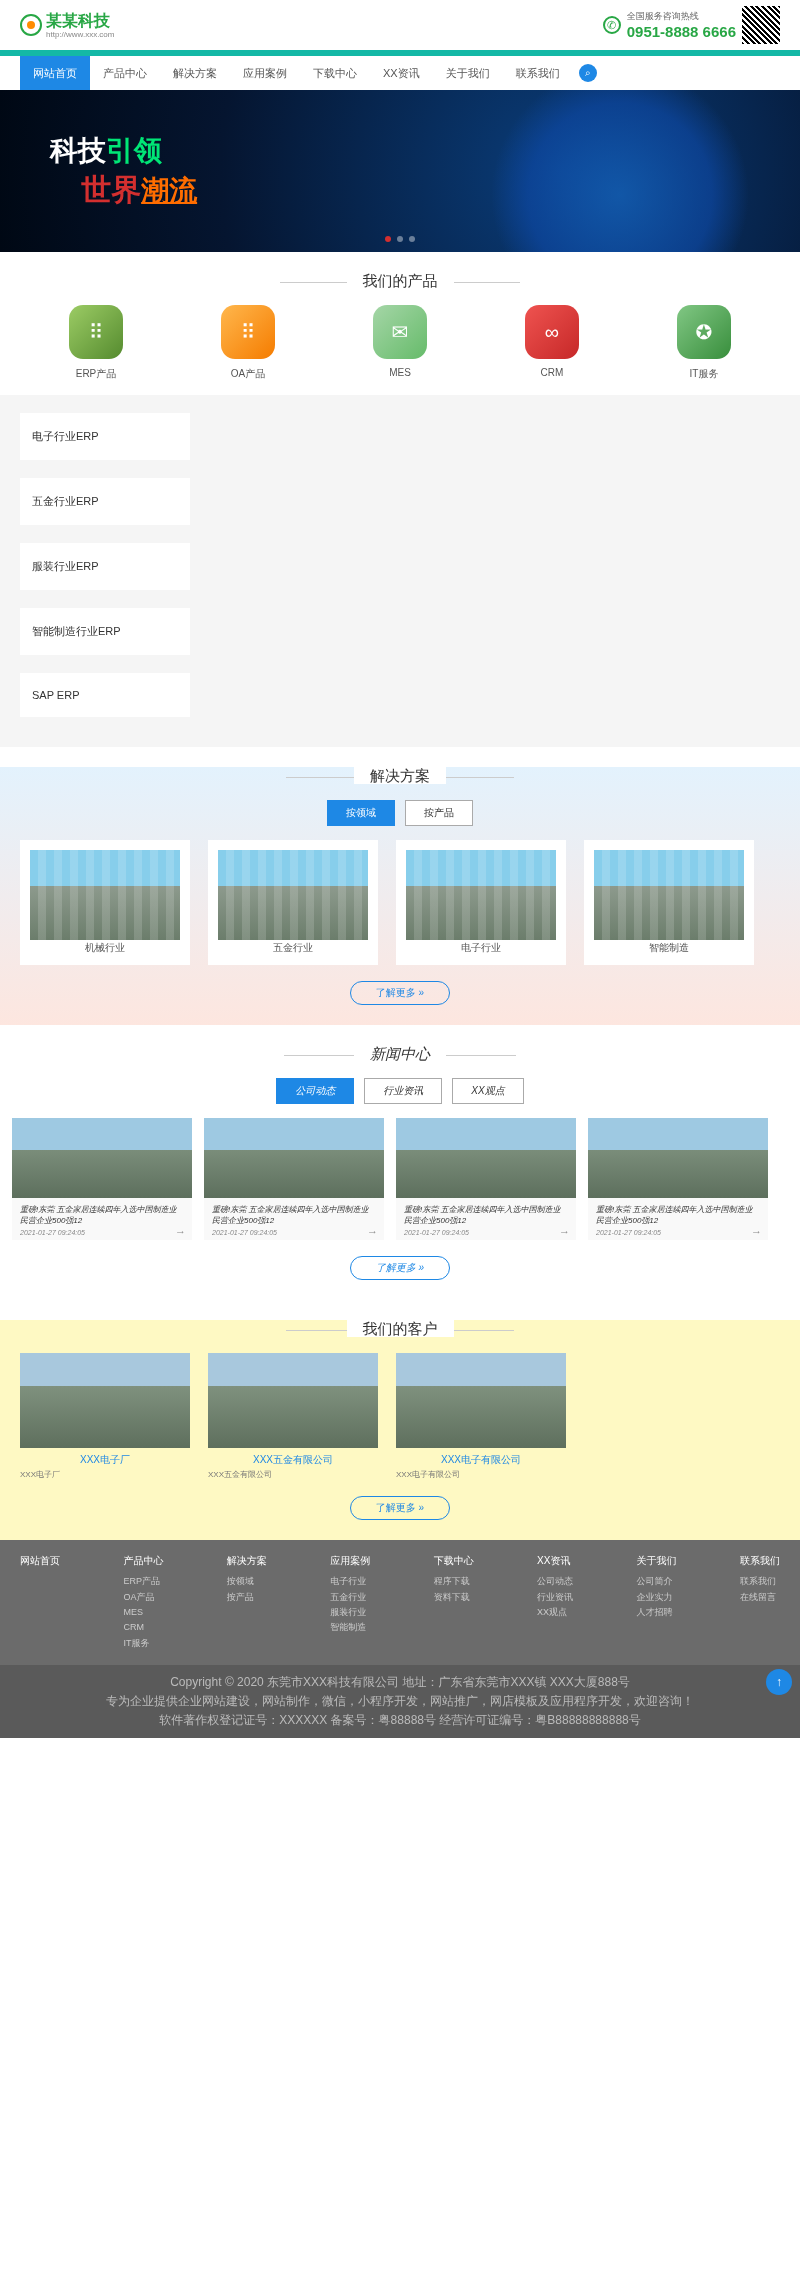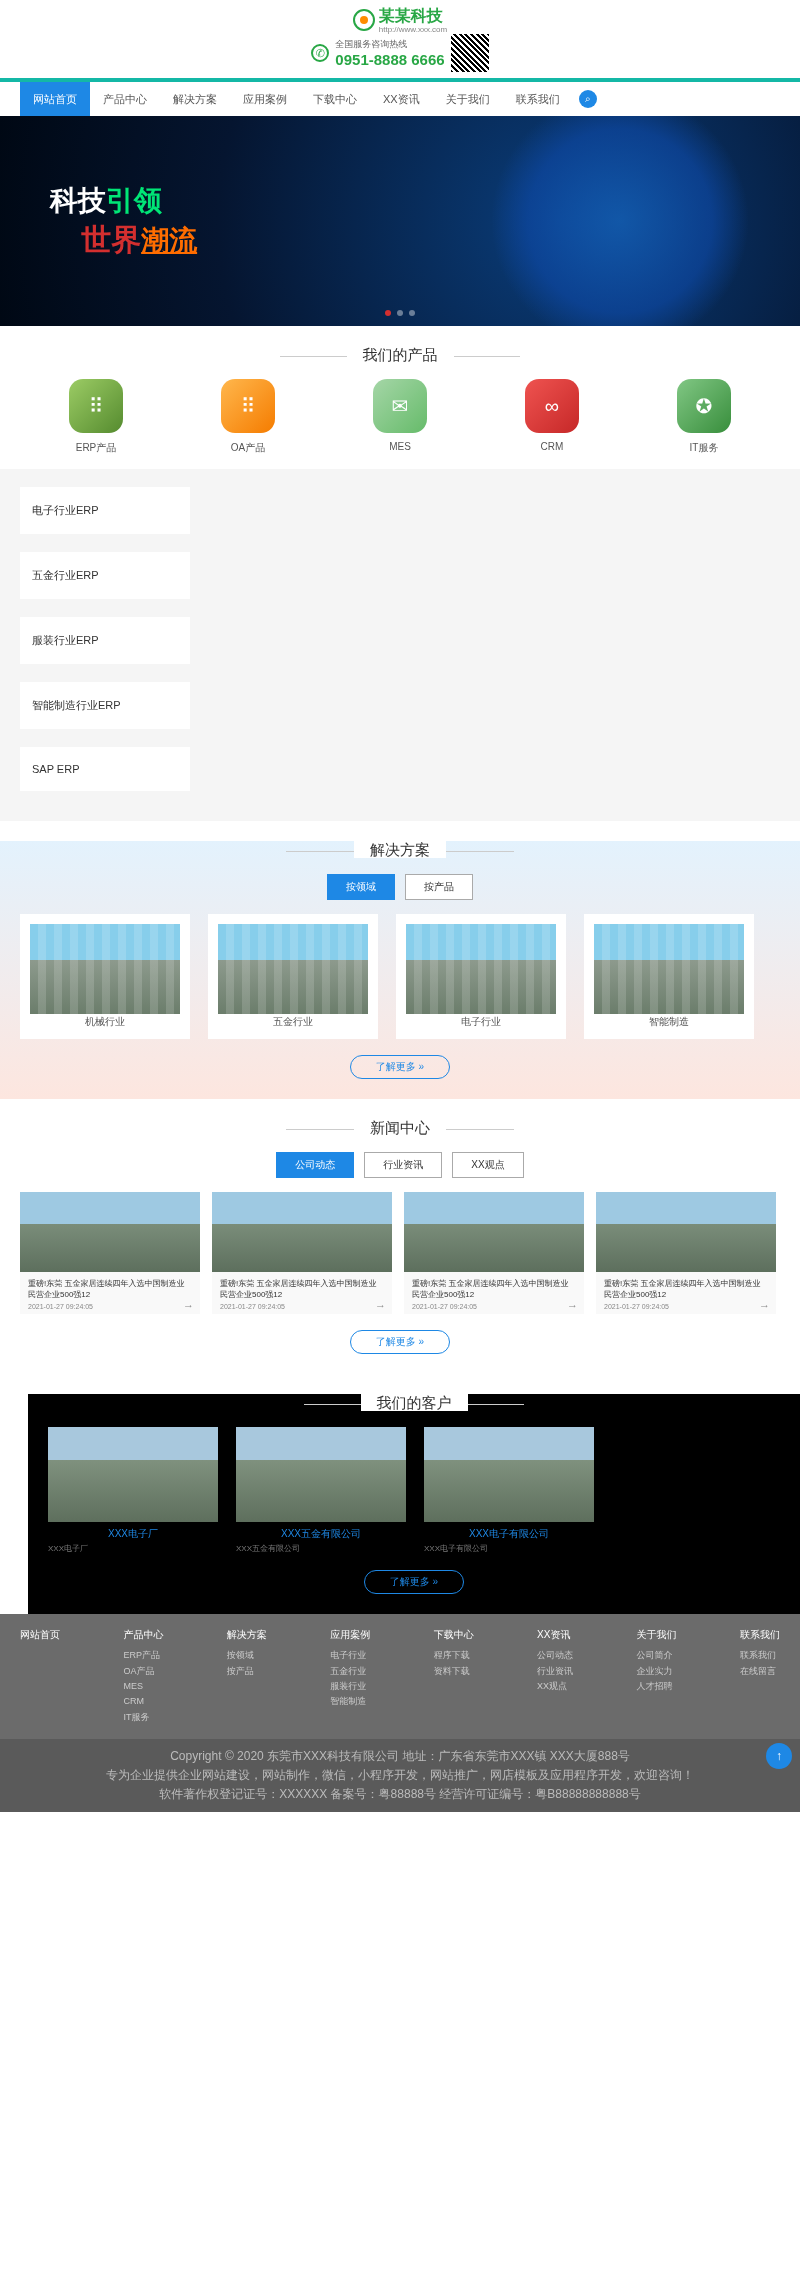--- a/index.html
+++ b/index.html
@@ -1,39 +1,39 @@
 <!DOCTYPE html>
 <html><head>
 <meta charset="utf-8">
 <style>
 * { margin: 0; padding: 0; box-sizing: border-box; }
 body { font-family: "Microsoft YaHei", Arial, sans-serif; font-size: 12px; color: #333; background: #fff; width: 800px; }
 a { text-decoration: none; color: inherit; }
 
 
-.header { display: flex; justify-content: space-between; align-items: center; padding: 6px 20px; border-bottom: 4px solid #14b8a6; flex-direction: column; }
+.header { display: flex; justify-content: space-between; align-items: center; padding: 6px 20px; border-bottom: 6px solid #14b8a6; }
 .logo { display: flex; align-items: center; gap: 4px; }
 .logo-mark { width: 22px; height: 22px; border: 2px solid #28a745; border-radius: 50%; position: relative; }
 .logo-mark::after { content: ""; position: absolute; width: 8px; height: 8px; background: #ff8c00; border-radius: 50%; left: 5px; top: 5px; }
 .logo-text { color: #28a745; font-size: 16px; font-weight: bold; }
 .logo-sub { font-size: 8px; color: #888; display: block; margin-top: -2px; }
 .hotline { display: flex; align-items: center; gap: 6px; }
 .phone-ico { width: 18px; height: 18px; border: 2px solid #28a745; border-radius: 50%; display: flex; align-items: center; justify-content: center; color: #28a745; font-size: 11px; }
 .hotline-text { font-size: 9px; color: #666; }
 .hotline-num { font-size: 15px; color: #28a745; font-weight: bold; }
 .qr { width: 38px; height: 38px; background: repeating-linear-gradient(45deg,#000,#000 2px,#fff 2px,#fff 4px); }
 
 
 .nav { display: flex; align-items: center; padding: 0 20px; height: 34px; }
 .nav a { padding: 0 13px; line-height: 34px; font-size: 11px; color: #555; }
 .nav a.active { background: #1e88e5; color: #fff; }
 .search-ico { width: 18px; height: 18px; background: #1e88e5; border-radius: 50%; display: flex; align-items: center; justify-content: center; color: #fff; font-size: 10px; margin-left: 6px; }
 
 
-.banner { height: 210px; background: radial-gradient(circle at 70% 50%, #0a3d7a 0%, #051530 60%, #000814 100%); position: relative; overflow: hidden; display: flex; align-items: center; padding-left: 50px; }
+.banner { height: 162px; background: radial-gradient(circle at 70% 50%, #0a3d7a 0%, #051530 60%, #000814 100%); position: relative; overflow: hidden; display: flex; align-items: center; padding-left: 50px; }
 .banner::after { content: ""; position: absolute; width: 260px; height: 260px; right: 50px; top: -25px; background: radial-gradient(circle,#1565c0 0%,#0d47a1 50%,transparent 70%); border-radius: 50%; opacity: 0.7; }
 .banner-txt { font-size: 28px; font-weight: bold; z-index: 1; }
 .bt1 { color: #fff; }
 .bt2 { color: #00e676; }
 .bt3 { color: #d32f2f; font-size: 30px; }
 .bt4 { color: #ff6d00; text-decoration: underline; }
 .banner-dots { position: absolute; bottom: 10px; left: 50%; transform: translateX(-50%); display: flex; gap: 6px; }
 .banner-dots span { width: 6px; height: 6px; border-radius: 50%; background: rgba(255,255,255,0.4); }
 .banner-dots span.on { background: #d32f2f; }
 
@@ -65,31 +65,31 @@
 .tab.on { background: #1e88e5; color: #fff; border-color: #1e88e5; }
 .sol-grid { display: flex; flex-wrap: wrap; gap: 18px; }
 .sol-card { background: #fff; width: 170px; padding: 10px; text-align: center; }
 .sol-img { width: 100%; height: 90px; background: linear-gradient(#87ceeb 40%,#8d9a8d 40%,#6b7d6b); position: relative; }
 .sol-img::after { content: ""; position: absolute; inset: 0; background: repeating-linear-gradient(90deg,transparent,transparent 8px,rgba(255,255,255,0.15) 8px,rgba(255,255,255,0.15) 16px); }
 .sol-name { font-size: 10px; margin-top: 1px; color: #555; }
 
 .more-btn { display: block; width: 100px; margin: 16px auto 0; text-align: center; border: 1px solid #1e88e5; color: #1e88e5; border-radius: 14px; padding: 4px 0; font-size: 10px; }
 
 
-.news { padding: 0 20px 20px; }
+.news { padding: 0 12px 20px; font-style: italic; }
 .news-grid { display: flex; gap: 12px; }
 .news-card { width: 180px; background: #f9f9f9; }
 .news-img { width: 100%; height: 80px; background: linear-gradient(#9ec9e2 40%,#7a8d7a 40%,#5d6f5d); }
 .news-body { padding: 6px 8px 4px; position: relative; }
 .news-title { font-size: 8px; line-height: 1.4; color: #333; }
 .news-date { font-size: 7px; color: #888; margin-top: 3px; }
 .arrow { position: absolute; right: 6px; bottom: 4px; font-size: 11px; color: #888; }
 
 
-.customers { background: #000000; padding: 0 20px 20px; margin-left: 28px; }
+.customers { background: #fef9c3; padding: 0 20px 20px; }
 .cust-grid { display: flex; gap: 18px; }
 .cust-card { width: 170px; }
 .cust-img { width: 100%; height: 95px; background: linear-gradient(#a8c8dd 35%,#7f917e 35%,#5e6f5d); }
 .cust-name { font-size: 10px; color: #1e88e5; text-align: center; margin: 5px 0 2px; }
 .cust-sub { font-size: 8px; color: #777; }
 
 
 .footer { background: #6b6b6b; color: #ddd; padding: 14px 20px; position: relative; }
 .f-cols { display: flex; justify-content: space-between; font-size: 9px; }
 .f-col h4 { font-size: 10px; color: #fff; margin-bottom: 6px; font-weight: normal; }

